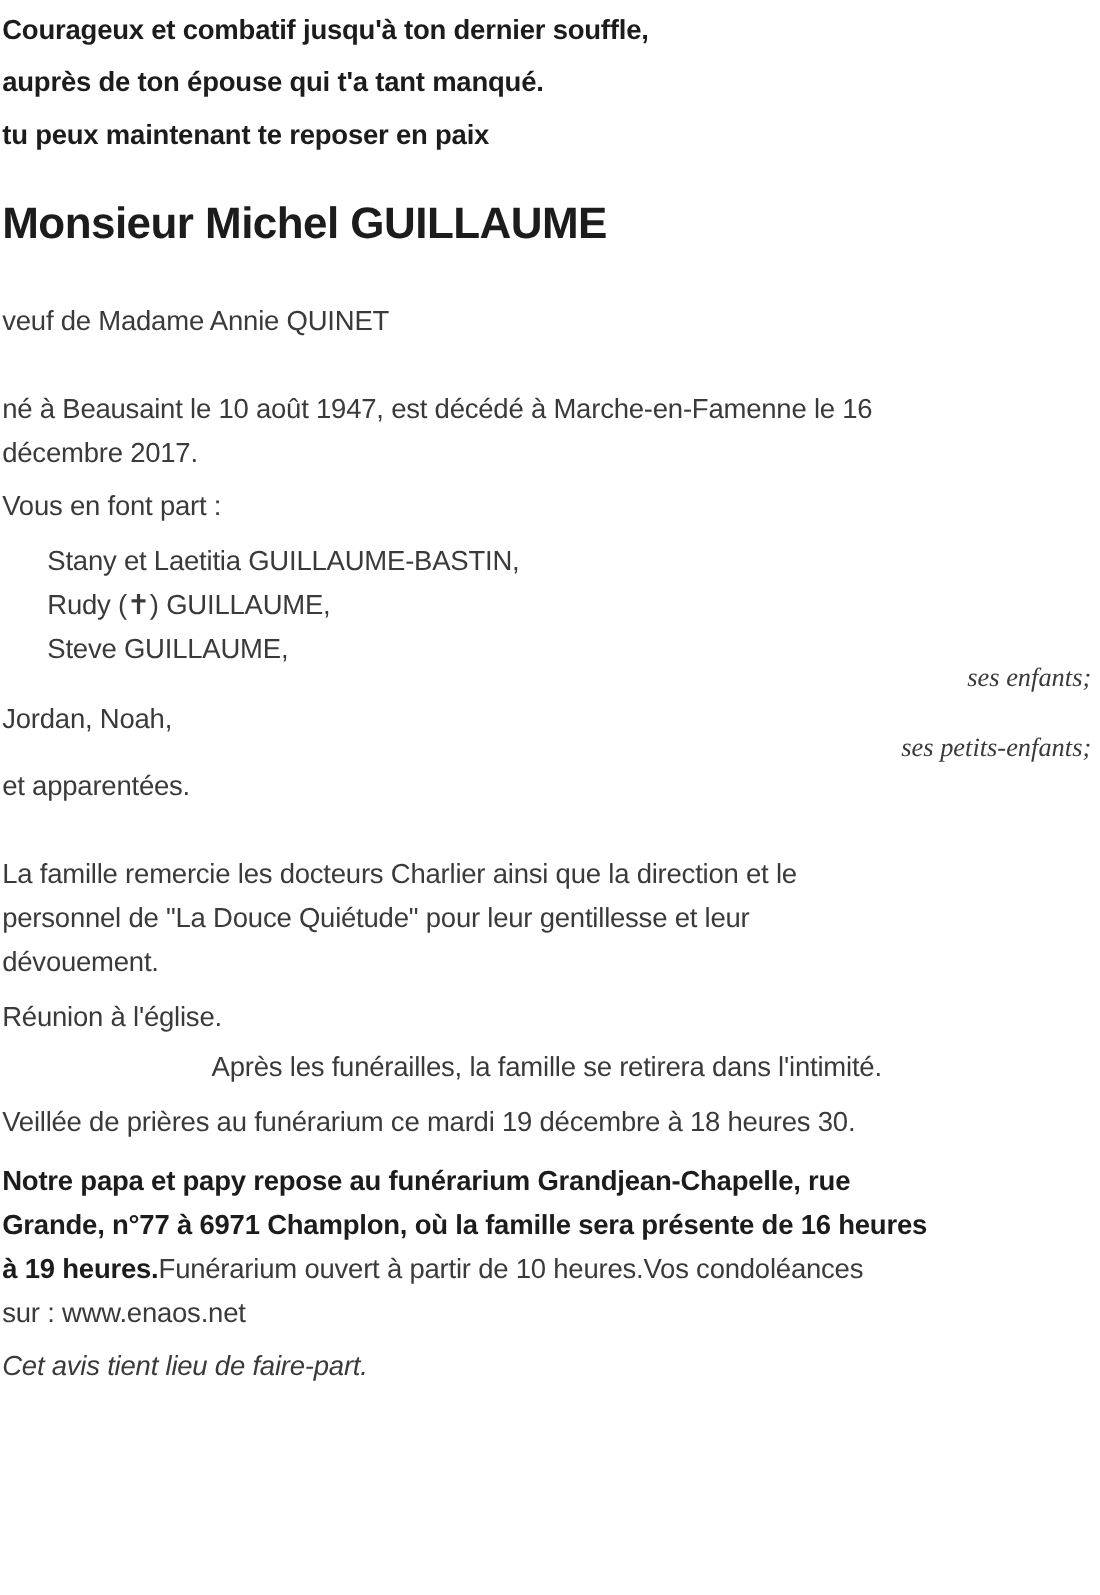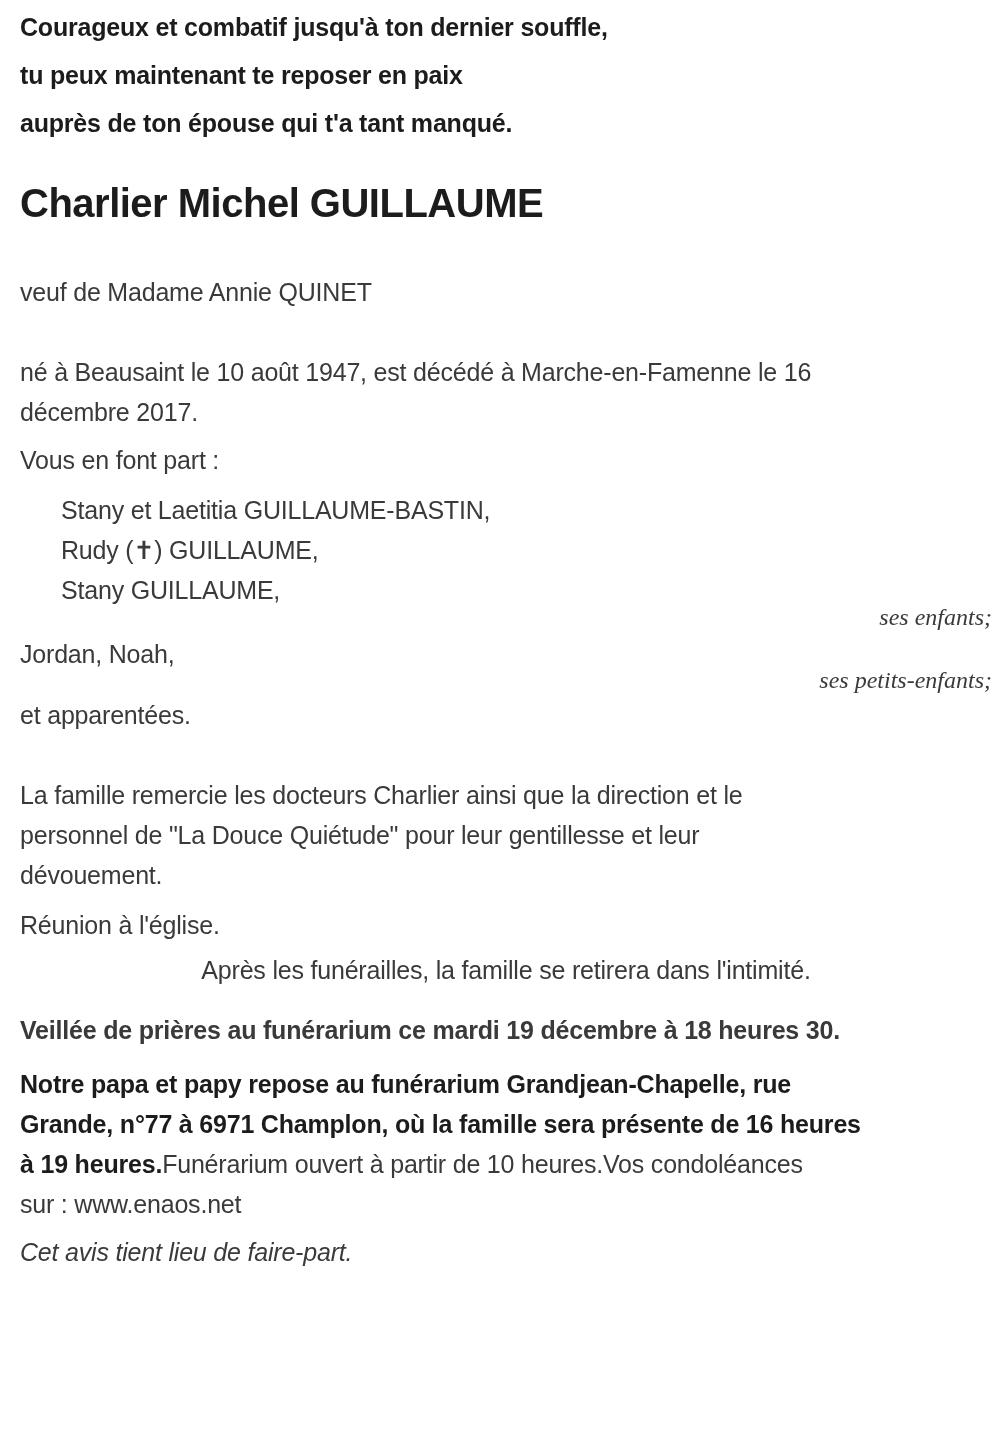--- a/index.html
+++ b/index.html
@@ -8,21 +8,21 @@
     background: var(--bg-color, #ffffff);
   }
   body {
     width: 1000px;
     height: 1450px;
     overflow: hidden;
     font-family: "Liberation Sans", "DejaVu Sans", sans-serif;
     color: var(--text-color, #3a3a3a);
     letter-spacing: -0.2px;
   }
-  .doc { padding: 12px 8px 0 20px; }
+  .doc { padding: 12px 8px 0 2px; }
 
   p, .para { margin: 0; font-size: 25px; line-height: 40px; }
   .line { white-space: nowrap; }
 
   .epitaph-line {
     font-weight: 700;
     font-size: 25px;
     line-height: 30px;
     margin: 0 0 18px 0;
     color: var(--bold-color, #1c1c1c);
@@ -50,50 +50,50 @@
   .mt-intro    { margin-top: 8px;  }
   .mt-children { margin-top: 10px; margin-left: 41px; }
   .lbl-children{ margin-top: -8px; }
   .mt-grand    { margin-top: 2px;  }
   .lbl-grand   { margin-top: -9px; }
   .mt-fam      { margin-top: 0;    }
   .mt-thanks   { margin-top: 40px; }
   .mt-ceremony { margin-top: 8px;  }
   .mt-reunion  { margin-top: 10px; }
   .mt-apres    { margin-top: 5px; text-align: center;  }
-  .mt-veillee  { margin-top: 20px; font-weight: bold; }
+  .mt-veillee  { margin-top: 10px; }
   .mt-repose   { margin-top: 14px; }
   .mt-closing  { margin-top: 8px; font-style: italic;  }
 </style>
 </head>
 <body>
 
 <div class="doc">
 
   <div>
     <p class="epitaph-line">Courageux et combatif jusqu'à ton dernier souffle,</p>
+    <p class="epitaph-line">auprès de ton épouse qui t'a tant manqué.</p>
     <p class="epitaph-line">tu peux maintenant te reposer en paix</p>
-    <p class="epitaph-line">auprès de ton épouse qui t'a tant manqué.</p>
   </div>
 
-  <h1 class="deceased">Charlier Michel GUILLAUME</h1>
+  <h1 class="deceased">Monsieur Michel GUILLAUME</h1>
 
   <p class="para mt-veuf">veuf de Madame Annie QUINET</p>
 
   <div class="para mt-birth">
     <div class="line">né à Beausaint le 10 août 1947, est décédé à Marche-en-Famenne le 16</div>
     <div class="line">décembre 2017.</div>
   </div>
 
   <p class="para mt-intro">Vous en font part :</p>
 
   <div class="para mt-children">
     <div class="line">Stany et Laetitia GUILLAUME-BASTIN,</div>
     <div class="line">Rudy (✝) GUILLAUME,</div>
-    <div class="line">Stany GUILLAUME,</div>
+    <div class="line">Steve GUILLAUME,</div>
   </div>
 
   <p class="label-right lbl-children">ses enfants;</p>
 
   <p class="para mt-grand">Jordan, Noah,</p>
 
   <p class="label-right lbl-grand">ses petits-enfants;</p>
 
   <div class="para mt-fam">
     <div class="line">et apparentées.</div>

